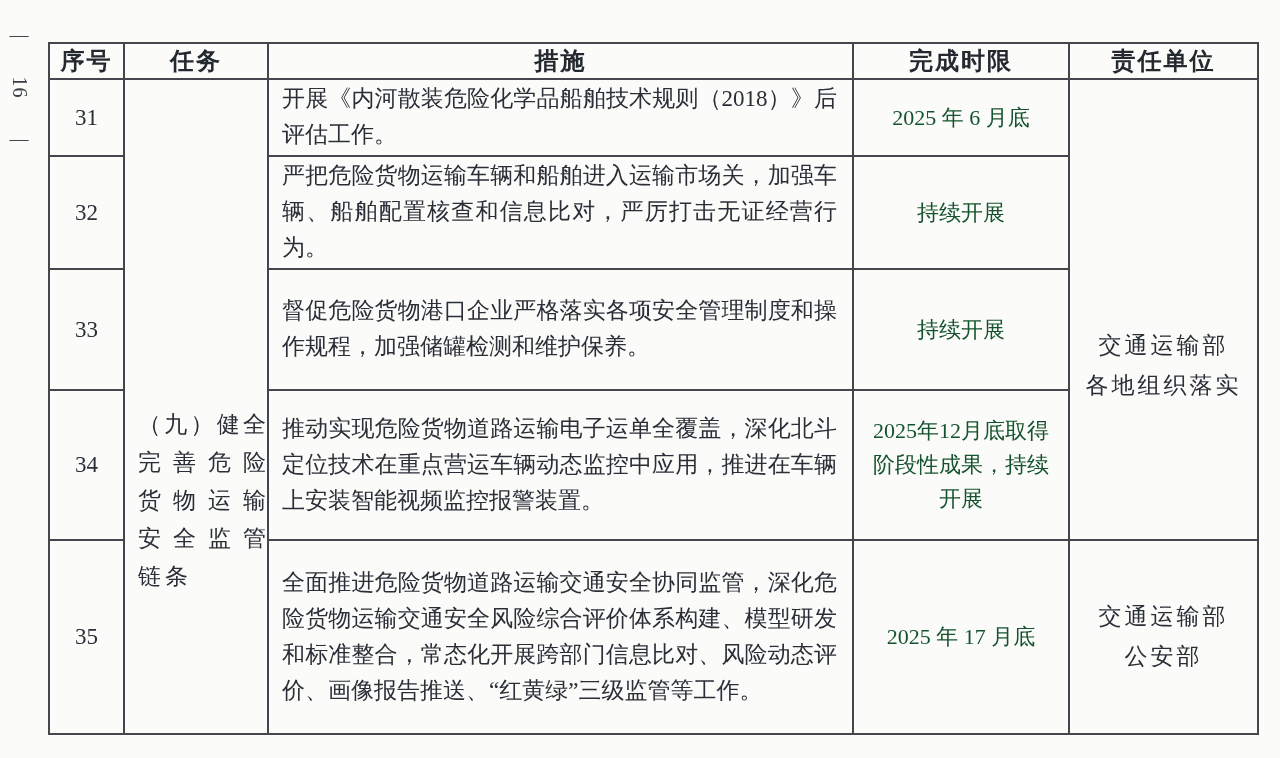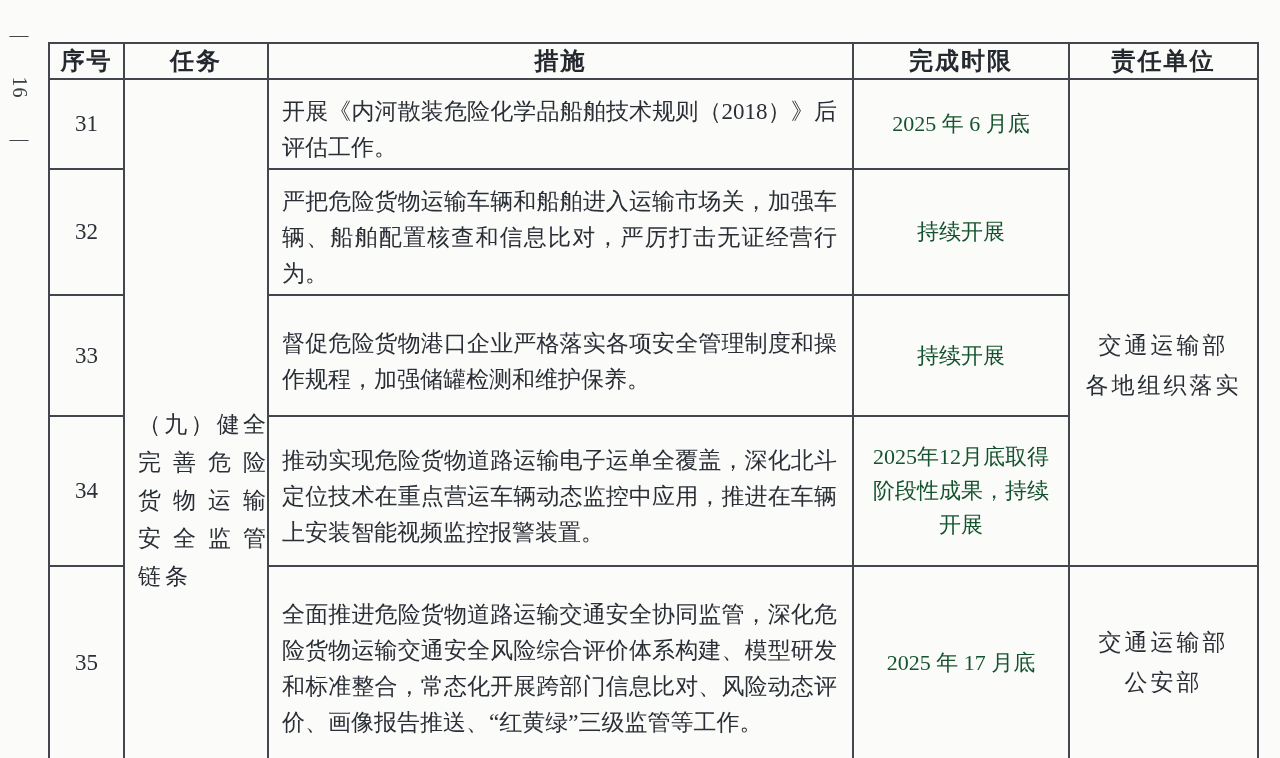--- a/index.html
+++ b/index.html
@@ -98,21 +98,21 @@
     text-align-last: justify;
     color: #2a2e36;
   }
   .task-line:last-child {
     text-align-last: left;
     letter-spacing: 4px;
   }
 
   td.measure-cell {
     text-align: justify;
-    padding: 14px 15px 2px 13px;
+    padding: 1px 15px 2px 13px;
   }
   .measure-text {
     font-size: 23px;
     line-height: 36px;
     color: #2a2e36;
   }
 
   td.deadline-cell {
     text-align: center;
     padding: 2px 10px;

